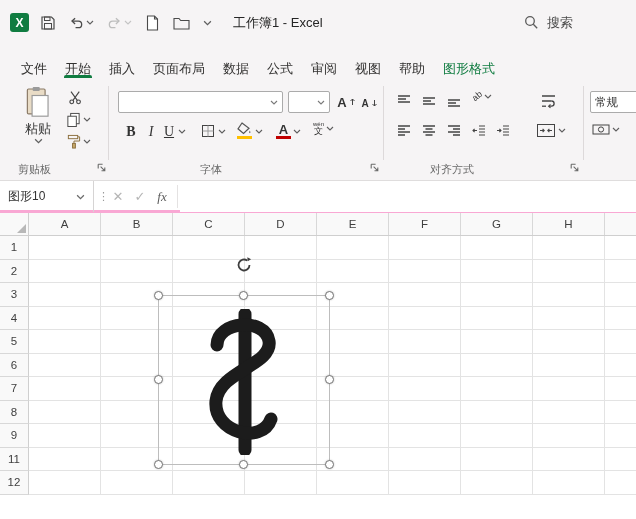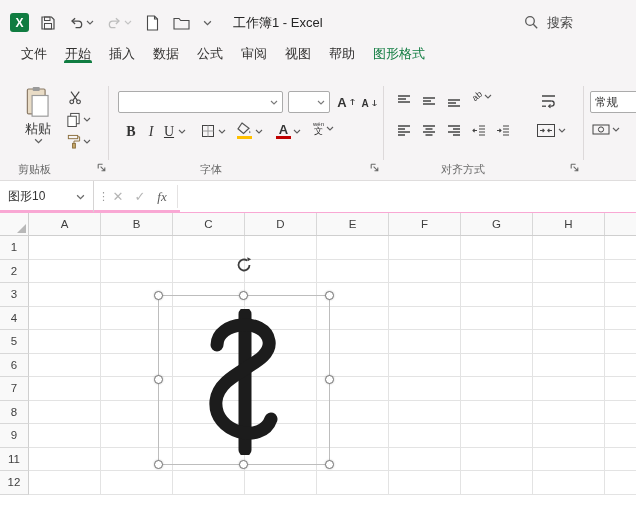--- a/index.html
+++ b/index.html
@@ -19,21 +19,21 @@
   .xlogo{width:19px;height:19px;background:var(--excel-green);border-radius:3px;color:#fff;
          font-size:12px;font-weight:bold;display:flex;align-items:center;justify-content:center;}
   .qbtn{display:flex;align-items:center;gap:2px;padding:3px 2px;border-radius:3px;}
   .qbtn svg{display:block}
   .title{position:absolute;left:233px;top:0;height:45px;display:flex;align-items:center;
          font-size:13px;color:#252525;}
   .search{position:absolute;left:524px;top:0;height:45px;display:flex;align-items:center;gap:8px;
           font-size:13px;color:#474747;}
 
   
-  .tabrow{position:relative;height:33px;background:#f6f4f5;display:flex;align-items:flex-start;padding-left:12px;}
+  .tabrow{position:relative;height:33px;background:#f6f4f5;display:flex;align-items:flex-end;padding-left:12px;}
   .tab{position:relative;padding:0 9px;font-size:13px;color:#323130;display:flex;align-items:center;white-space:nowrap;}
   .tab.active::after{content:"";position:absolute;left:8px;right:8px;bottom:0;height:3px;
                      background:var(--excel-green);border-radius:2px 2px 0 0;}
   .tab.contextual{color:var(--excel-green);}
 
   
   .ribbon{position:relative;height:103px;background:#f6f4f5;border-bottom:1px solid #dfdddd;font-size:11px;color:#444;}
   .vsep{position:absolute;top:8px;height:74px;width:1px;background:#ddd9da;}
   .glabel{position:absolute;top:84px;font-size:11px;color:#696969;}
   .launcher{position:absolute;top:84px;width:12px;height:12px;}
@@ -150,20 +150,21 @@
         <path d="M9.3 9.3 L13.2 13.2" stroke="#5b5b5b" stroke-width="1.3"></path>
       </svg>
       <span>搜索</span>
     </div>
   </div>
 
   <div class="tabrow">
     <div class="tab">文件</div>
     <div class="tab active">开始</div>
     <div class="tab">插入</div>
+    <div class="tab">页面布局</div>
     <div class="tab">数据</div>
     <div class="tab">公式</div>
     <div class="tab">审阅</div>
     <div class="tab">视图</div>
     <div class="tab">帮助</div>
     <div class="tab contextual">图形格式</div>
   </div>
 
   <div class="ribbon">
 
@@ -358,21 +359,21 @@
     <div class="icobtn" style="left:536px;top:45px">
       <svg width="20" height="15" viewBox="0 0 20 15">
         <rect x="1.5" y="1.5" width="17" height="12" fill="none" stroke="#444"></rect>
         <path d="M4 7.5 H8 M6.6 5.8 L8.2 7.5 L6.6 9.2" stroke="#444" stroke-width="1.1" fill="none"></path>
         <path d="M16 7.5 H12 M13.4 5.8 L11.8 7.5 L13.4 9.2" stroke="#444" stroke-width="1.1" fill="none"></path>
       </svg>
       <svg class="chev" width="8" height="5" viewBox="0 0 8 5">
         <path d="M1 1 L4 4 L7 1" fill="none" stroke="#5f5f5f" stroke-width="1.1"></path>
         </svg>
     </div>
-    <div class="glabel" style="left:441px;width:100px">对齐方式</div>
+    <div class="glabel" style="left:430px;width:100px">对齐方式</div>
     <div class="launcher" style="left:569px">
       <svg width="11" height="11" viewBox="0 0 10 10">
         <path d="M2 2 H6 M2 2 V6" fill="none" stroke="#6a6a6a"></path>
         <path d="M4.2 4.2 L8 8 M8 5 V8 H5" fill="none" stroke="#6a6a6a"></path>
       </svg>
     </div>
     <div class="vsep" style="left:583px"></div>
 
     <div class="combo" style="left:590px;top:13px;width:60px">
       <span>常规</span>

